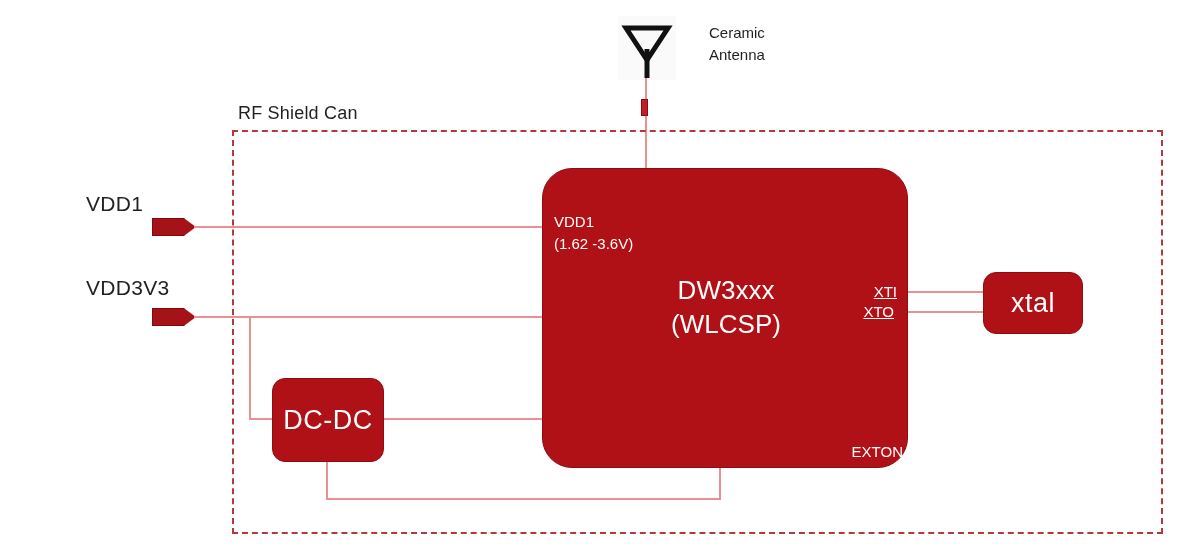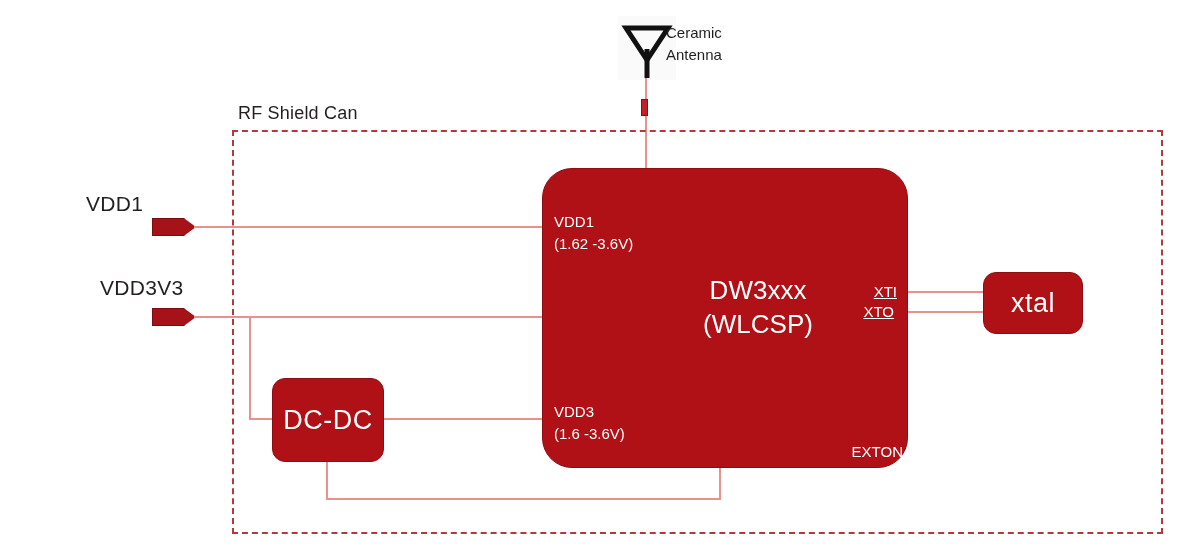--- a/index.html
+++ b/index.html
@@ -123,59 +123,57 @@
 
 <div id="canvas">
 
   <div class="antenna-icon" style="left:618px; top:16px; width:58px; height:64px;">
     <svg width="58" height="64" viewBox="0 0 58 64">
       <rect x="0" y="0" width="58" height="64" fill="#fafafa"></rect>
       <path d="M8 12 L50 12 L29 44 Z" fill="none" stroke="#111111" stroke-width="5"></path>
       <line x1="29" y1="33" x2="29" y2="62" stroke="#111111" stroke-width="5"></line>
     </svg>
   </div>
-  <div class="antenna-caption" style="left:666px; top:22px;">Ceramic
+  <div class="antenna-caption" style="left:709px; top:22px;">Ceramic
 Antenna</div>
 
   <div class="wire wire-v" style="left:645px; top:78px; height:92px;"></div>
   <div class="series-part" style="left:641px; top:99px;"></div>
 
   <div class="shield-label" style="left:238px; top:103px;">RF Shield Can</div>
   <div class="shield" style="left:232px; top:130px; width:931px; height:404px;"></div>
 
   <div class="ext-label" style="left:86px; top:192px;">VDD1</div>
   <div class="port-arrow" style="left:152px; top:218px;"></div>
 
-  <div class="ext-label" style="left:100px; top:276px;">VDD3V3</div>
+  <div class="ext-label" style="left:86px; top:276px;">VDD3V3</div>
   <div class="port-arrow" style="left:152px; top:308px;"></div>
 
   <div class="wire wire-h" style="left:194px; top:226px; width:350px;"></div>
 
   <div class="wire wire-h" style="left:194px; top:316px; width:350px;"></div>
 
   <div class="wire wire-v" style="left:249px; top:316px; height:104px;"></div>
   <div class="wire wire-h" style="left:249px; top:418px; width:25px;"></div>
 
   <div class="wire wire-h" style="left:383px; top:418px; width:161px;"></div>
 
   <div class="wire wire-v" style="left:719px; top:466px; height:34px;"></div>
   <div class="wire wire-h" style="left:326px; top:498px; width:395px;"></div>
   <div class="wire wire-v" style="left:326px; top:460px; height:40px;"></div>
 
   <div class="wire wire-h" style="left:906px; top:291px; width:78px;"></div>
   <div class="wire wire-h" style="left:906px; top:311px; width:78px;"></div>
 
   <div class="block chip" style="left:542px; top:168px; width:366px; height:300px;">
-    <div class="chip-title" style="left:0; top:104px; width:366px;padding-left:32px;">DW3xxx
+    <div class="chip-title" style="left:0; top:104px; width:366px;">DW3xxx
 (WLCSP)</div>
 
     <div class="pin-label" style="left:11px; top:42px;">VDD1
 (1.62 -3.6V)</div>
-    <div class="pin-label" style="left:11px; top:232px;">VDD3
-(1.6 -3.6V)</div>
     <div class="pin-label center" style="left:120px; top:272px; width:240px;text-align:right;">EXTON</div>
 
     <div class="pin-label right" style="left:266px; top:112px; width:88px;">XTI</div>
     <div class="pin-label right" style="left:263px; top:132px; width:88px;">XTO</div>
   </div>
 
   <div class="block small-block" style="left:983px; top:272px; width:100px; height:62px;">
     <span class="small-block-label">xtal</span>
   </div>
 

